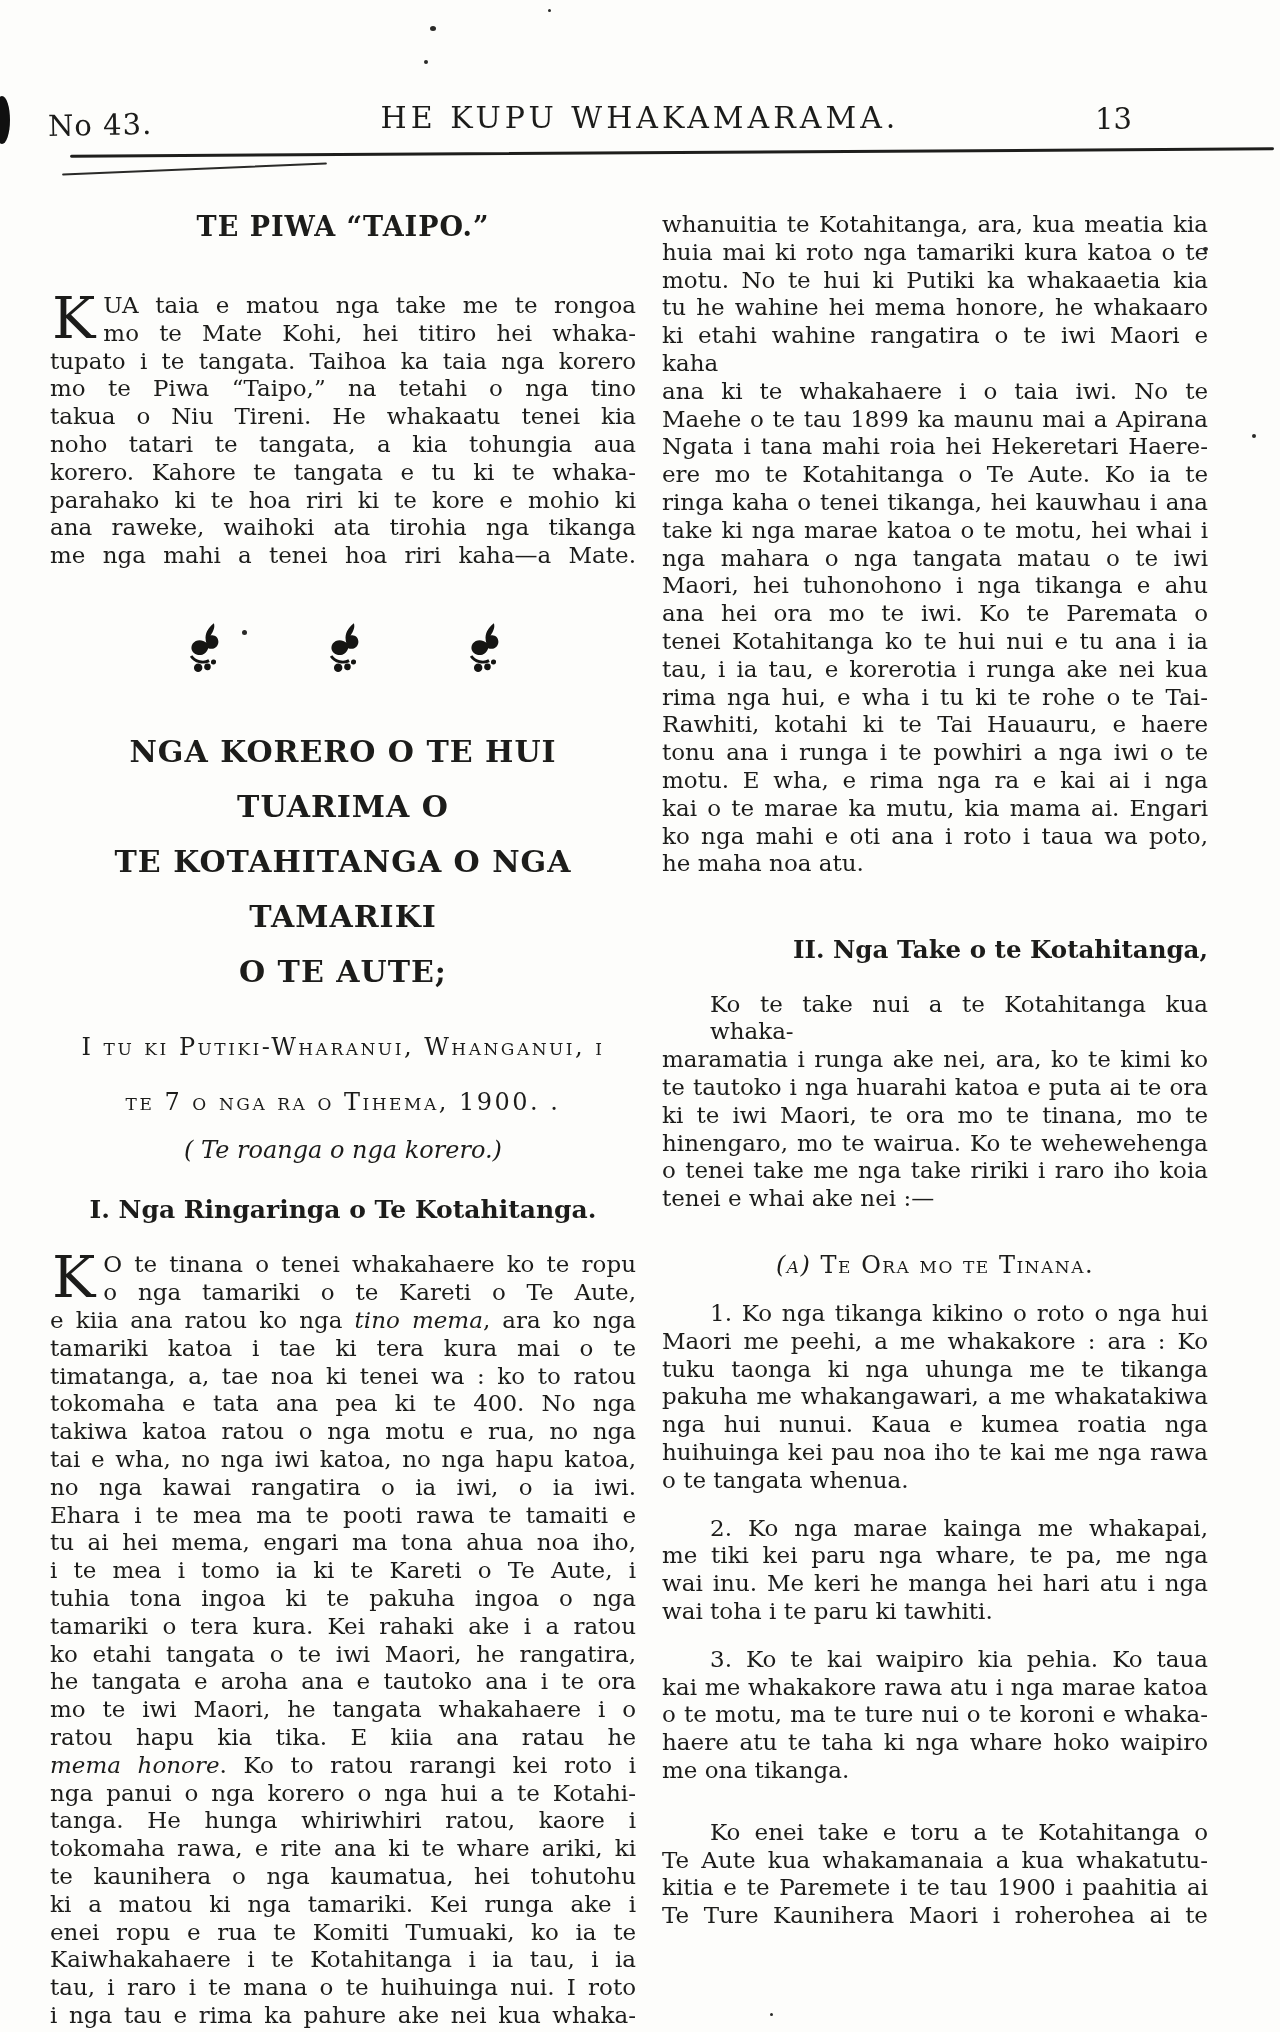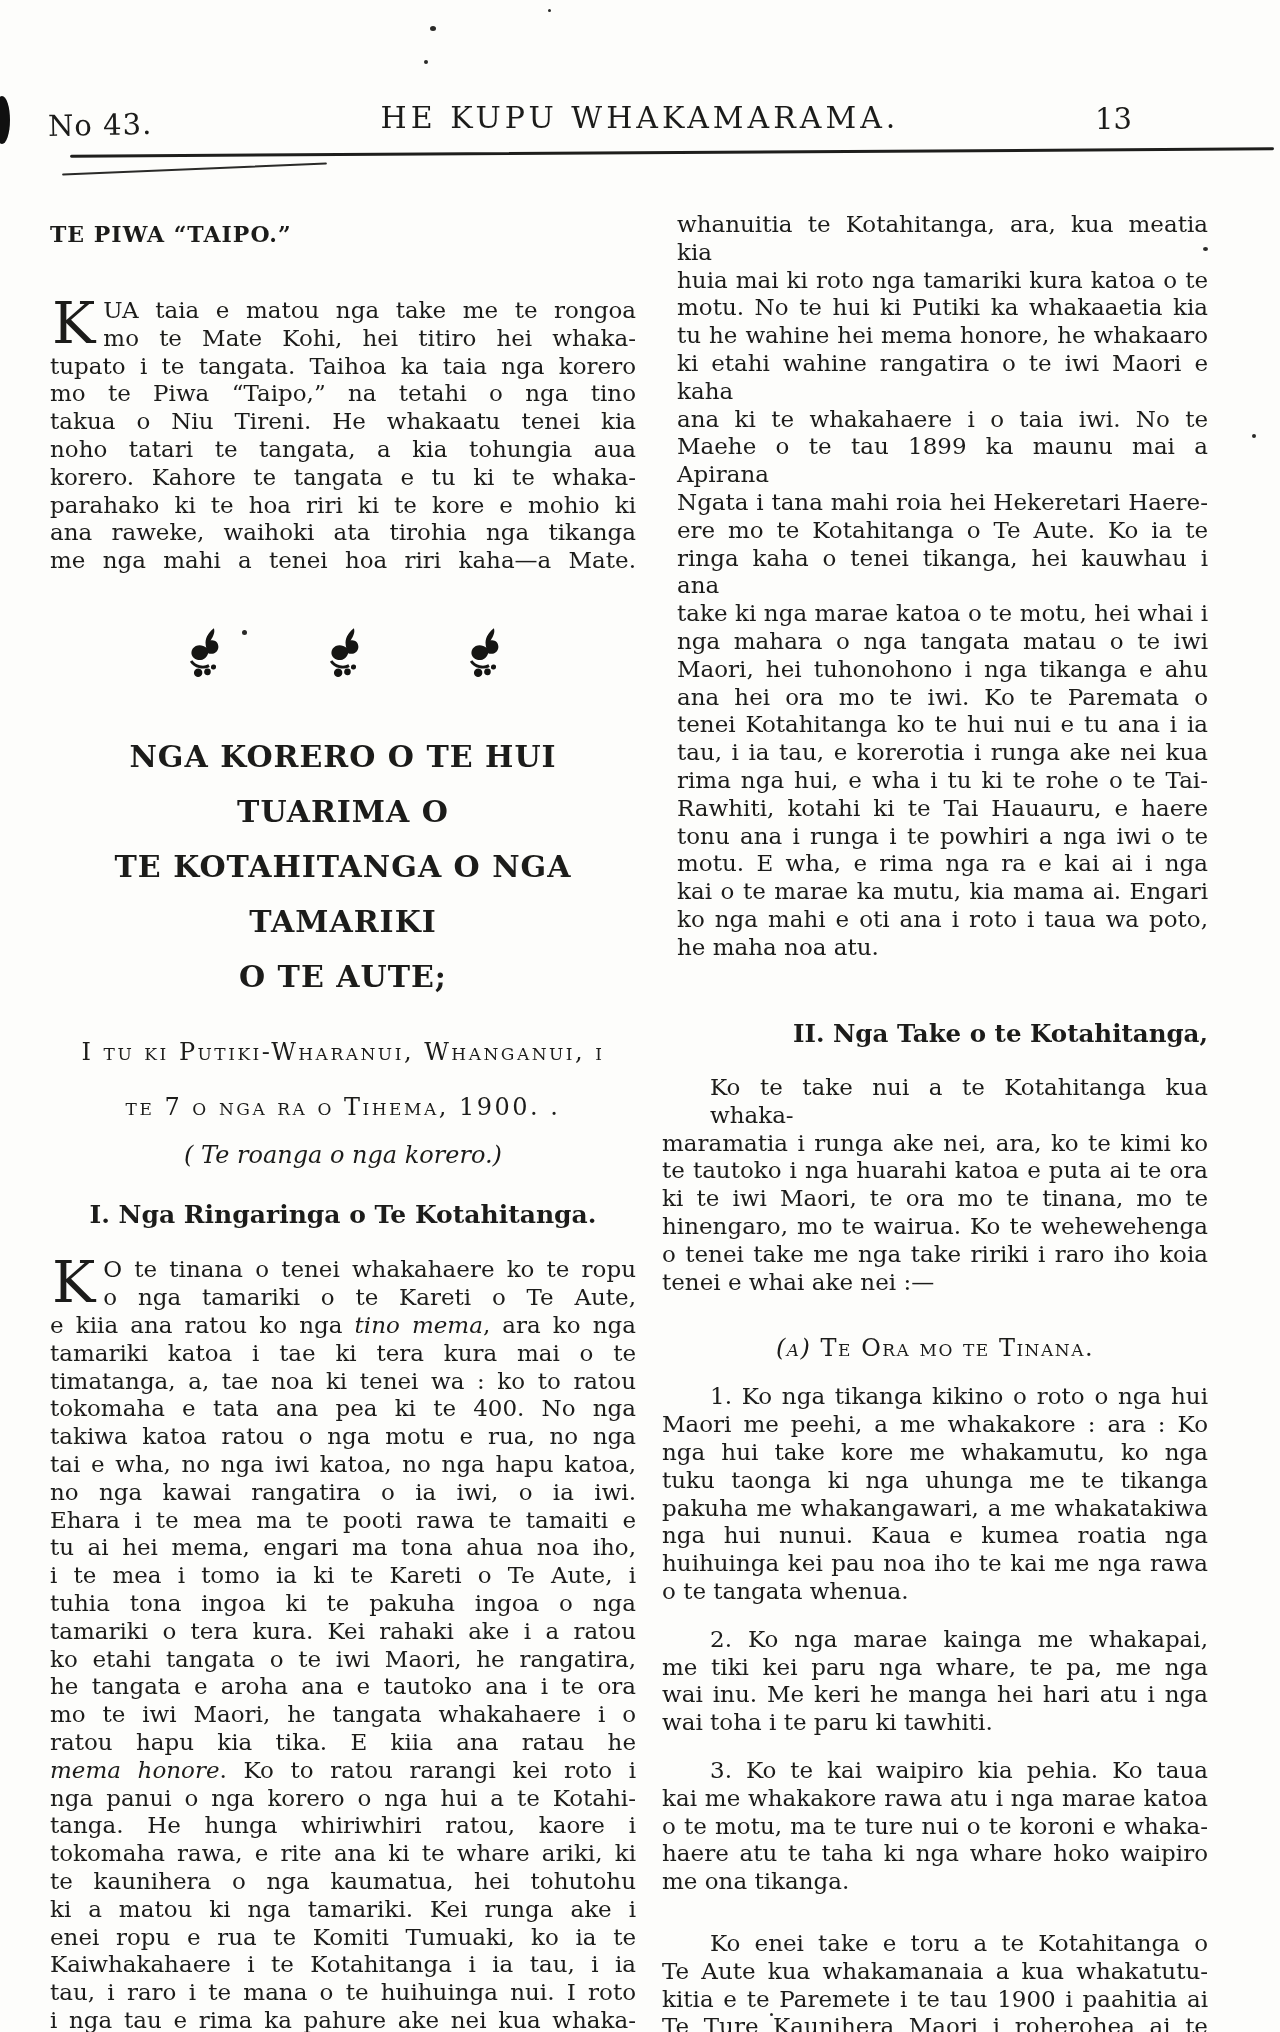--- a/index.html
+++ b/index.html
@@ -23,34 +23,34 @@
   .line{text-align:justify;text-align-last:justify;}
   .line.last{text-align-last:left;}
   .line.ind{padding-left:48px;}
   .center .line{text-align:center;text-align-last:center;}
   
   .dropcap{
     float:left;font-size:58px;line-height:48px;height:50px;
     padding:2px 8px 0 2px;font-weight:400;
   }
   
-  .article-title{margin-top:16px;font-size:22px;font-weight:bold;letter-spacing:1px;}
+  .article-title{margin-top:6px;text-align:center;font-size:27px;font-weight:bold;letter-spacing:1px;}
   .para-taipo{margin-top:50px;}
   .ornaments{margin-top:50px;height:62px;display:flex;justify-content:center;gap:96px;}
   .ornament{width:44px;height:56px;color:#151513;transform:rotate(6deg);}
   .ornament svg{width:100%;height:100%;}
   .main-heading{margin-top:42px;}
   .main-heading .line{font-size:30px;line-height:55px;font-weight:bold;letter-spacing:1px;}
   .subheading{margin-top:12px;}
   .subheading .line{font-size:24px;line-height:55px;font-variant:small-caps;letter-spacing:2.5px;}
   .note{margin-top:4px;text-align:center;font-style:italic;font-size:24px;line-height:32px;}
   .section-heading{margin-top:28px;text-align:center;font-weight:bold;font-size:25px;line-height:32px;}
   .para-hui{margin-top:16px;}
   
-  .cont-para{margin-top:6px;margin-left:15px;}
+  .cont-para{margin-top:6px;}
   .section2-heading{margin-top:56px;text-align:right;font-weight:bold;font-size:24.5px;line-height:32px;}
   .intro-para{margin-top:22px;}
   .sub-a-heading{margin-top:36px;}
   .sub-a-heading .line{font-size:24px;line-height:32px;font-variant:small-caps;letter-spacing:1.5px;}
   .item{margin-top:20px;}
   .item-1{margin-top:19px;}
   .item-3{}
   .closing-para{margin-top:34px;}
   
   .speck{position:absolute;background:#2a2a28;border-radius:50%;}
@@ -205,21 +205,20 @@
           <div class="line last">tenei e whai ake nei :—</div>
         </div>
 
       <div class="sub-a-heading center">
           <div class="line last"><i>(a)</i> Te Ora mo te Tinana.</div>
         </div>
 
       <div class="para item item-1">
           <div class="line ind">1.  Ko nga tikanga kikino o roto o nga hui</div>
           <div class="line">Maori me peehi, a me whakakore : ara : Ko</div>
-          <div class="line">nga hui take kore me whakamutu, ko nga</div>
           <div class="line">tuku taonga ki nga uhunga me te tikanga</div>
           <div class="line">pakuha me whakangawari, a me whakatakiwa</div>
           <div class="line">nga hui nunui.  Kaua e kumea roatia nga</div>
           <div class="line">huihuinga kei pau noa iho te kai me nga rawa</div>
           <div class="line last">o te tangata whenua.</div>
         </div>
 
       <div class="para item item-2">
           <div class="line ind">2.  Ko nga marae kainga me whakapai,</div>
           <div class="line">me tiki kei paru nga whare, te pa, me nga</div>

